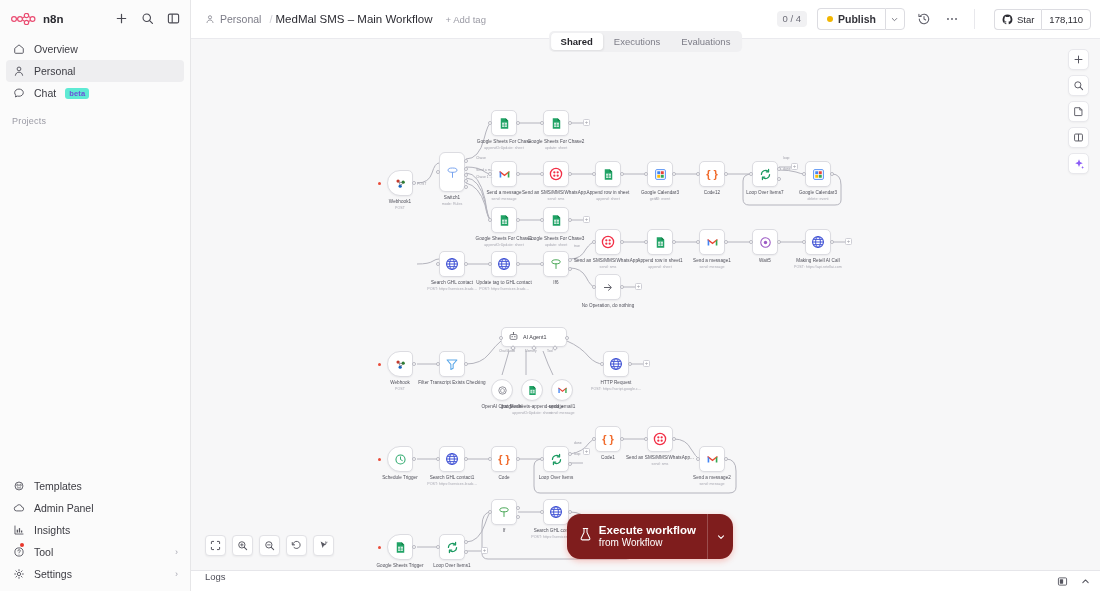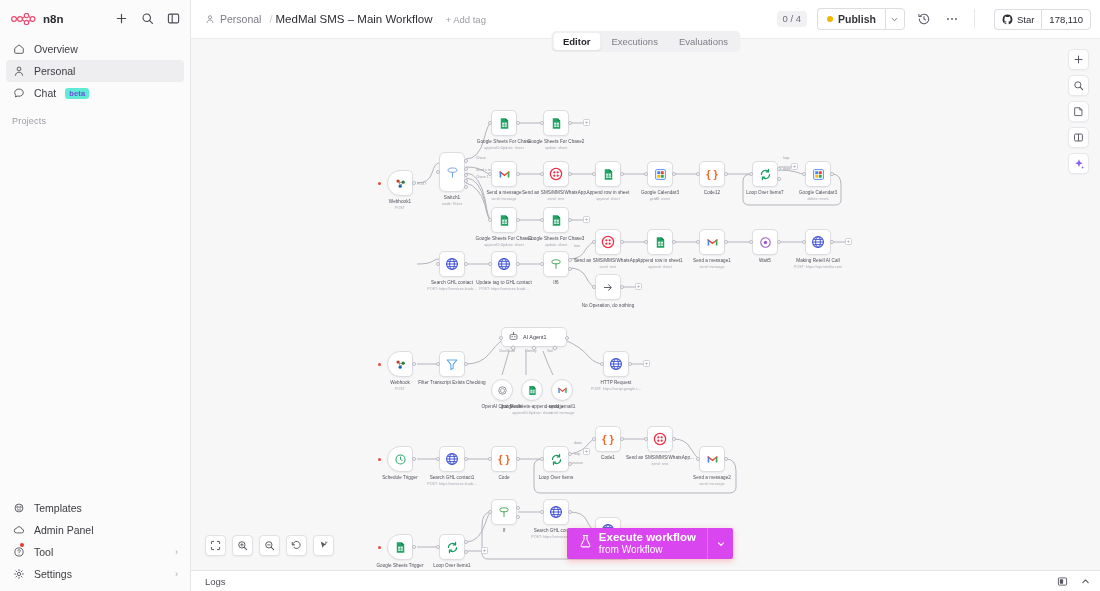--- a/index.html
+++ b/index.html
@@ -186,36 +186,36 @@
   }
   .right-rail { position: absolute; right: 11px; top: 10px; display: flex; flex-direction: column; gap: 5px; z-index: 30; }
   .rr-btn {
     width: 21px; height: 21px; background: #fff; border: 1px solid #e8e8ec; border-radius: 5px;
     display: flex; align-items: center; justify-content: center; color: #55555f; cursor: pointer;
     box-shadow: 0 1px 2px rgba(0,0,0,.04);
   }
   .rr-btn.ai { color: #8b5cf6; }
 
   .exec-btn {
-    position: absolute; right: 367px; bottom: 11px; height: 31px; background: #d946ef;
-    border-radius: 2px; display: flex; align-items: center; color: #fff; cursor: pointer;
+    position: absolute; right: 367px; bottom: 11px; height: 45px; background: #7f1d1d;
+    border-radius: 13px; display: flex; align-items: center; color: #fff; cursor: pointer;
     box-shadow: 0 2px 6px rgba(240,62,47,.3); z-index: 30;
   }
   .exec-main { display: flex; align-items: center; gap: 7px; padding: 0 11px 0 12px; }
   .exec-txt-1 { font-size: 11.5px; font-weight: 700; line-height: 1.15; }
   .exec-txt-2 { font-size: 10px; font-weight: 400; line-height: 1.15; }
   .exec-caret {
     width: 26px; height: 100%; display: flex; align-items: center; justify-content: center;
     border-left: 1px solid rgba(255,255,255,.22);
   }
 
   
   .logs-bar {
     height: 21px; flex: 0 0 21px; background: #fff; border-top: 1px solid #e6e6ea;
-    display: flex; align-items: center; padding: 0 9px 0 14px; z-index: 40;
+    display: flex; padding: 0 9px 0 14px; z-index: 40;
   }
   .logs-label { font-size: 9.5px; color: #4e4e58; }
   .logs-right { margin-left: auto; display: flex; align-items: center; gap: 11px; }
   .logs-ic { width: 12px; height: 12px; color: #55555f; display: flex; align-items: center; justify-content: center; cursor: pointer; }
 </style>
 </head>
 <body>
 
 <div class="app">
 
@@ -300,20 +300,31 @@
       </div>
       <div class="sb-item">
         <span class="ic">
           <svg width="12" height="12" viewBox="0 0 14 14">
               <path d="M4.2 10.4a2.6 2.6 0 0 1-.2-5.2 3.3 3.3 0 0 1 6.3.6 2.3 2.3 0 0 1-.5 4.6H4.2z" fill="none" stroke="currentColor" stroke-width="1.05" stroke-linejoin="round"></path>
             </svg>
         </span>
         <span class="sb-label">Admin Panel</span>
       </div>
       <div class="sb-item">
+        <span class="ic">
+          <svg width="12" height="12" viewBox="0 0 14 14">
+              <path d="M2.3 2.3v9.4h9.4" fill="none" stroke="currentColor" stroke-width="1.05" stroke-linecap="round"></path>
+              <rect x="4.3" y="6.6" width="1.5" height="3.4" fill="currentColor"></rect>
+              <rect x="6.8" y="4.8" width="1.5" height="5.2" fill="currentColor"></rect>
+              <rect x="9.3" y="7.6" width="1.5" height="2.4" fill="currentColor"></rect>
+            </svg>
+        </span>
+        <span class="sb-label">Insights</span>
+      </div>
+      <div class="sb-item">
         <span class="red-dot"></span>
         <span class="ic">
           <svg width="12" height="12" viewBox="0 0 14 14">
               <circle cx="7" cy="7" r="4.8" fill="none" stroke="currentColor" stroke-width="1.05"></circle>
               <path d="M5.7 5.7a1.4 1.4 0 1 1 1.9 1.3c-.4.2-.6.5-.6.9" fill="none" stroke="currentColor" stroke-width="1" stroke-linecap="round"></path>
               <circle cx="7" cy="9.5" r=".55" fill="currentColor"></circle>
             </svg>
         </span>
         <span class="sb-label">Tool</span>
         <span class="chev-r">›</span>
@@ -381,21 +392,21 @@
                 <path d="M8 .8a7.2 7.2 0 0 0-2.3 14c.36.07.49-.15.49-.34v-1.2c-2 .43-2.43-.97-2.43-.97-.33-.83-.8-1.05-.8-1.05-.65-.45.05-.44.05-.44.72.05 1.1.74 1.1.74.64 1.1 1.68.78 2.1.6.06-.47.25-.79.45-.97-1.6-.18-3.28-.8-3.28-3.56 0-.79.28-1.43.74-1.93-.07-.18-.32-.91.07-1.9 0 0 .6-.2 1.98.73a6.9 6.9 0 0 1 3.6 0c1.37-.93 1.97-.73 1.97-.73.4.99.15 1.72.07 1.9.46.5.74 1.14.74 1.93 0 2.77-1.69 3.38-3.29 3.56.26.22.49.66.49 1.33v1.97c0 .19.13.42.5.34A7.2 7.2 0 0 0 8 .8z" fill="currentColor"></path>
               </svg>
             <span>Star</span>
           </span>
           <span class="gh-count">178,110</span>
         </span>
       </div>
     </header>
 
     <div class="tabs">
-      <div class="tab active">Editor</div>
+      <div class="tab active">Shared</div>
       <div class="tab">Executions</div>
       <div class="tab">Evaluations</div>
     </div>
 
     <div class="canvas-wrap">
       <div class="canvas"></div>
 
       <svg class="edges-layer" viewBox="0 0 909 532" preserveAspectRatio="none">
         <g fill="none" stroke="#b4b4bd" stroke-width="1">
 

